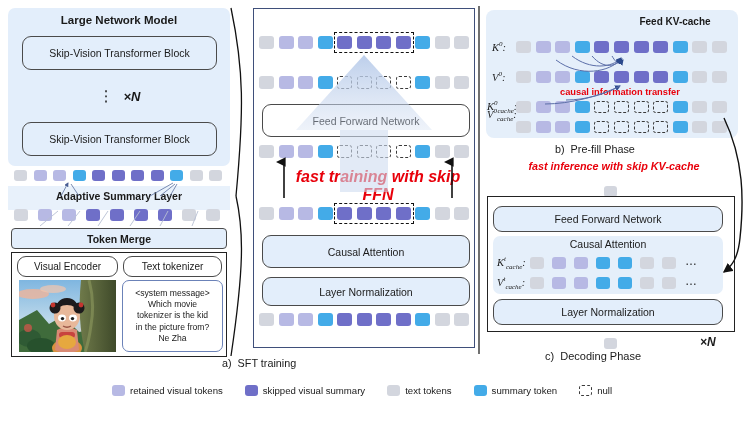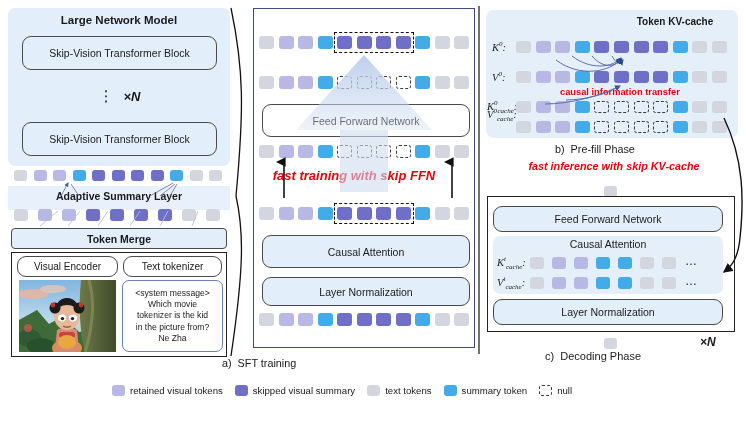--- a/index.html
+++ b/index.html
@@ -51,21 +51,21 @@
   
   #mid-panel{left:253px;top:8px;width:222px;height:340px;}
   #mid-rowA{left:259px;top:36px;}
   #mid-rowB{left:259px;top:76px;}
   #ffn-box{left:262px;top:104px;width:208px;height:33px;font-size:10.5px;}
   #mid-rowC{left:259px;top:145px;}
   #mid-rowD{left:259px;top:207px;}
   #ca-box{left:262px;top:235px;width:208px;height:33px;font-size:10.5px;}
   #ln-box{left:262px;top:277px;width:208px;height:29px;font-size:10.5px;}
   #mid-rowE{left:259px;top:313px;}
-  #fast-train{left:256px;top:168px;width:196px;text-align:center;font-size:13px;
+  #fast-train{left:280px;top:168px;width:196px;text-align:center;font-size:16px;
               font-weight:bold;font-style:italic;color:#e8000b;}
 
   
   #kv-card{left:486px;top:10px;width:252px;height:128px;background:#e5effa;border-radius:8px;}
   #kv-title{left:620px;top:16px;width:110px;text-align:center;font-size:10px;font-weight:bold;}
   .kvlabel{font-size:10.5px;font-style:italic;font-family:"Liberation Serif",serif;}
   .kvlabel sub{font-size:7px;font-style:italic;}
   .kvlabel sup{font-size:7px;font-style:italic;}
   #cit{left:560px;top:87px;font-size:9.3px;font-weight:bold;color:#e8000b;}
   #prefill-cap{left:555px;top:143px;font-size:10.8px;}
@@ -75,21 +75,21 @@
   #dec-outer{left:487px;top:196px;width:248px;height:136px;}
   #dec-ffn{left:493px;top:206px;width:230px;height:26px;font-size:10.5px;}
   #dec-ca-band{left:493px;top:236px;width:230px;height:58px;background:#e5effa;border-radius:7px;}
   #dec-ca-title{left:493px;top:238px;width:230px;text-align:center;font-size:10.5px;}
   #dec-ln{left:493px;top:299px;width:230px;height:26px;font-size:10.5px;}
   #dec-cap{left:545px;top:350px;font-size:11px;}
   #xn-right{left:700px;top:335px;font-size:12px;font-style:italic;font-weight:bold;}
 
   
   #legend{left:112px;top:385px;width:540px;display:flex;align-items:center;
-          gap:6px;font-size:9.6px;}
+          gap:16px;font-size:9.6px;}
   #legend .lg{display:flex;align-items:center;gap:5px;margin-right:6px;}
 
   svg.ov{position:absolute;left:0;top:0;width:746px;height:422px;pointer-events:none;}
 </style>
 </head>
 <body>
 
 <div class="abs lightblue" id="llm-card" style="background:#e3eefb"></div>
 <div class="abs" id="llm-title">Large Network Model</div>
 <div class="abs roundbox" id="blk-top">Skip-Vision Transformer Block</div>
@@ -247,21 +247,21 @@
     <span class="tok t-skipped" style="width: 15px; height: 13px;"></span>
     <span class="tok t-skipped" style="width: 15px; height: 13px;"></span>
     <span class="tok t-skipped" style="width: 15px; height: 13px;"></span>
     <span class="tok t-skipped" style="width: 15px; height: 13px;"></span>
     <span class="tok t-summary" style="width: 15px; height: 13px;"></span>
     <span class="tok t-text" style="width: 15px; height: 13px;"></span>
     <span class="tok t-text" style="width: 15px; height: 13px;"></span>
   </div>
 
 <div class="abs" id="kv-card"></div>
-<div class="abs" id="kv-title">Token KV-cache</div>
+<div class="abs" id="kv-title">Feed KV-cache</div>
 
 <div class="abs kvlabel" style="left:492px;top:40px;">
   <span>K</span><sup>0</sup>:
 </div>
 <div class="abs row" style="left: 516px; top: 41px; gap: 4.6px;">
     <span class="tok t-text" style="width: 15px; height: 12px;"></span>
     <span class="tok t-retained" style="width: 15px; height: 12px;"></span>
     <span class="tok t-retained" style="width: 15px; height: 12px;"></span>
     <span class="tok t-summary" style="width: 15px; height: 12px;"></span>
     <span class="tok t-skipped" style="width: 15px; height: 12px;"></span>

